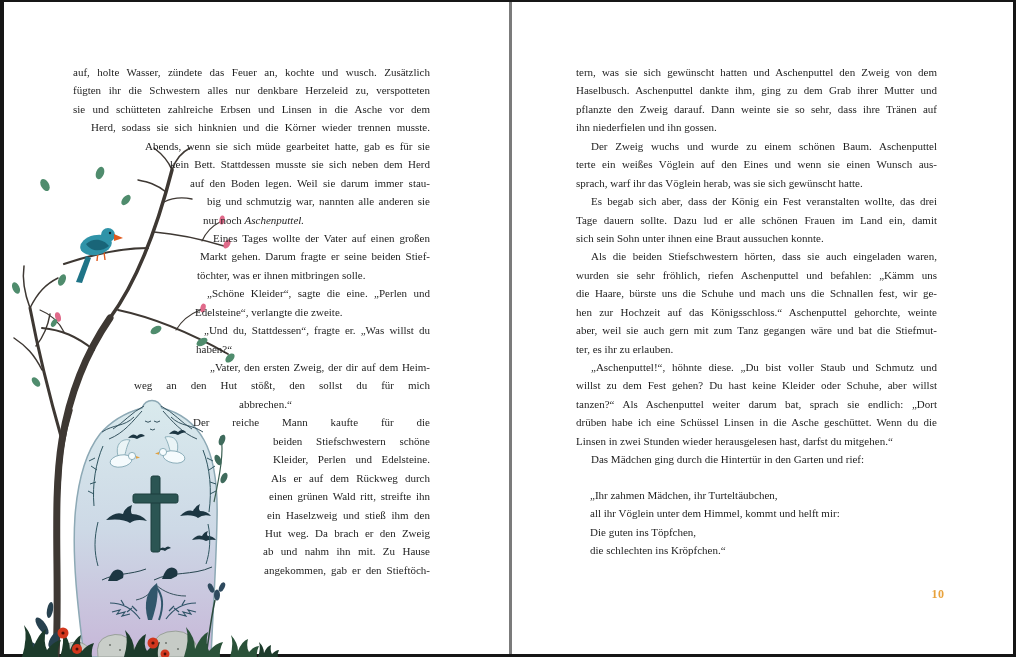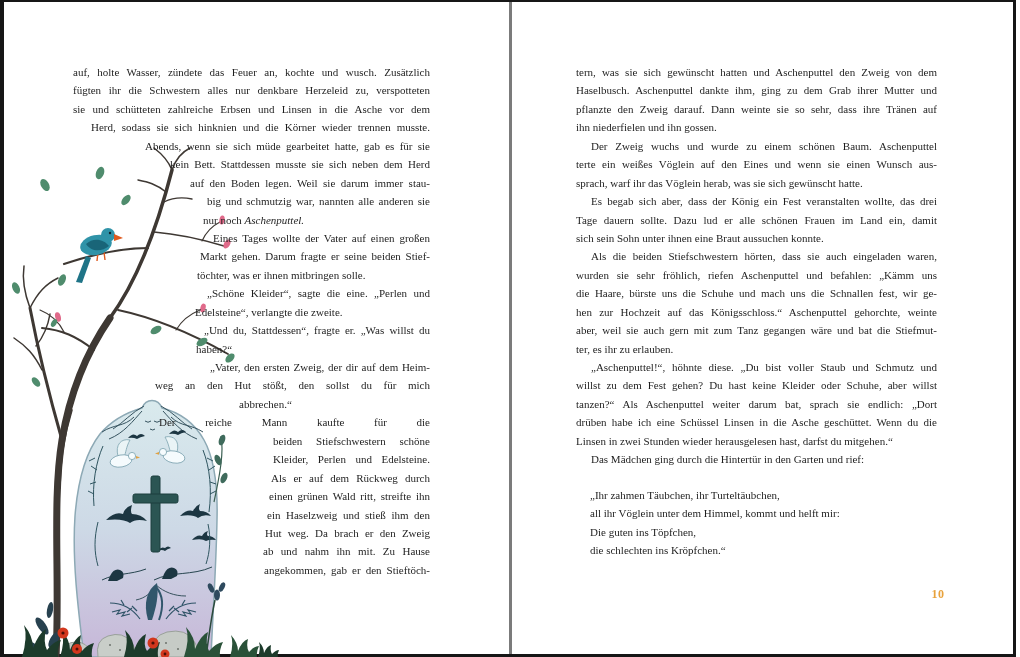--- a/index.html
+++ b/index.html
@@ -234,23 +234,23 @@
         <div class="line flush" style="margin-left: 134px;"><span>big und schmutzig war, nannten alle anderen sie</span></div>
         <div class="line" style="margin-left: 130px;"><span>nur noch </span><em>Aschenputtel.</em></div>
         <div class="line flush" style="margin-left: 140px;"><span>Eines Tages wollte der Vater auf einen großen</span></div>
         <div class="line flush" style="margin-left: 127px;"><span>Markt gehen. Darum fragte er seine beiden Stief-</span></div>
         <div class="line" style="margin-left: 124px;"><span>töchter, was er ihnen mitbringen solle.</span></div>
         <div class="line flush" style="margin-left: 134px;"><span>„Schöne Kleider“, sagte die eine. „Perlen und</span></div>
         <div class="line" style="margin-left: 122px;"><span>Edelsteine“, verlangte die zweite.</span></div>
         <div class="line flush" style="margin-left: 131px;"><span>„Und du, Stattdessen“, fragte er. „Was willst du</span></div>
         <div class="line" style="margin-left: 123px;"><span>haben?“</span></div>
         <div class="line flush" style="margin-left: 137px;"><span>„Vater, den ersten Zweig, der dir auf dem Heim-</span></div>
-        <div class="line flush" style="margin-left: 82px;"><span>weg an den Hut stößt, den sollst du für mich</span></div>
+        <div class="line flush" style="margin-left: 61px;"><span>weg an den Hut stößt, den sollst du für mich</span></div>
         <div class="line" style="margin-left: 166px;"><span>abbrechen.“</span></div>
-        <div class="line flush" style="margin-left: 86px;"><span>Der reiche Mann kaufte für die</span></div>
+        <div class="line flush" style="margin-left: 120px;"><span>Der reiche Mann kaufte für die</span></div>
         <div class="line flush" style="margin-left: 200px;"><span>beiden Stiefschwestern schöne</span></div>
         <div class="line flush" style="margin-left: 200px;"><span>Kleider, Perlen und Edelsteine.</span></div>
         <div class="line flush" style="margin-left: 198px;"><span>Als er auf dem Rückweg durch</span></div>
         <div class="line flush" style="margin-left: 196px;"><span>einen grünen Wald ritt, streifte ihn</span></div>
         <div class="line flush" style="margin-left: 194px;"><span>ein Haselzweig und stieß ihm den</span></div>
         <div class="line flush" style="margin-left: 192px;"><span>Hut weg. Da brach er den Zweig</span></div>
         <div class="line flush" style="margin-left: 190px;"><span>ab und nahm ihn mit. Zu Hause</span></div>
         <div class="line flush" style="margin-left: 191px;"><span>angekommen, gab er den Stieftöch-</span></div>
       </div>
   </div>
@@ -273,21 +273,21 @@
         <div class="line flush"><span>hen zur Hochzeit auf das Königsschloss.“ Aschenputtel gehorchte, weinte</span></div>
         <div class="line flush"><span>aber, weil sie auch gern mit zum Tanz gegangen wäre und bat die Stiefmut-</span></div>
         <div class="line"><span>ter, es ihr zu erlauben.</span></div>
         <div class="line flush" style="text-indent: 15px;"><span>„Aschenputtel!“, höhnte diese. „Du bist voller Staub und Schmutz und</span></div>
         <div class="line flush"><span>willst zu dem Fest gehen? Du hast keine Kleider oder Schuhe, aber willst</span></div>
         <div class="line flush"><span>tanzen?“ Als Aschenputtel weiter darum bat, sprach sie endlich: „Dort</span></div>
         <div class="line flush"><span>drüben habe ich eine Schüssel Linsen in die Asche geschüttet. Wenn du die</span></div>
         <div class="line"><span>Linsen in zwei Stunden wieder herausgelesen hast, darfst du mitgehen.“</span></div>
         <div class="line" style="text-indent: 15px;"><span>Das Mädchen ging durch die Hintertür in den Garten und rief:</span></div>
         <div class="verse">
-          <div class="line" style="margin-left: 14px;"><span>„Ihr zahmen Täubchen, ihr Turteltäubchen,</span></div>
+          <div class="line" style="margin-left: 14px;"><span>„Ihr zahmen Mädchen, ihr Turteltäubchen,</span></div>
           <div class="line" style="margin-left: 14px;"><span>all ihr Vöglein unter dem Himmel, kommt und helft mir:</span></div>
           <div class="line" style="margin-left: 14px;"><span>Die guten ins Töpfchen,</span></div>
           <div class="line" style="margin-left: 14px;"><span>die schlechten ins Kröpfchen.“</span></div>
         </div>
       </div>
     <div class="pagenum">10</div>
   </div>
 
 </div>
 

